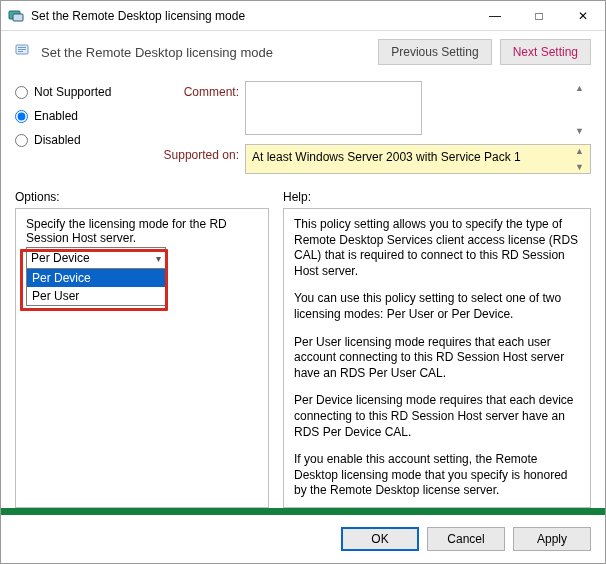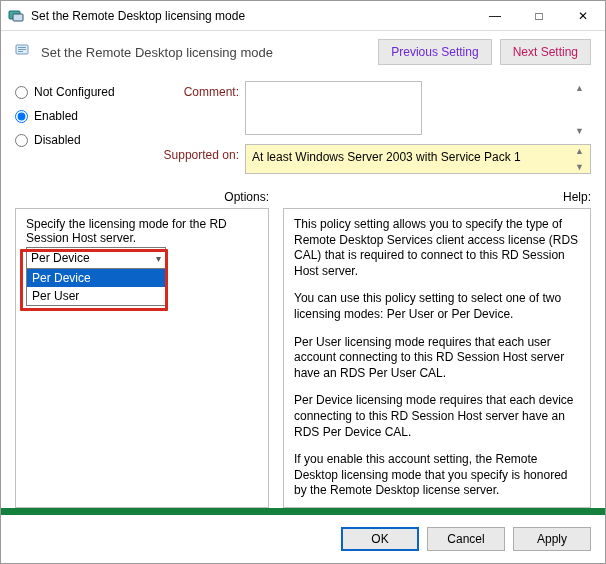--- a/index.html
+++ b/index.html
@@ -35,21 +35,21 @@
       gap: 8px;
     }
     .headerrow .lead { display:flex; align-items:center; gap:8px; flex:1; }
     .headerrow .lead .txt { font-size: 13px; color:#444; }
     .navbtn {
       font-size: 12px;
       height: 26px;
       padding: 0 12px;
       border: 1px solid #c9c9c9;
       background: #e9e9e9;
-      color: #6d28d9;
+      color: #404040;
     }
     .navbtn[disabled] { color:#be185d; }
     
     .configarea {
       display:flex;
       padding: 8px 14px 6px 14px;
       gap: 8px;
     }
     .radios { width: 132px; display:flex; flex-direction:column; gap:10px; padding-top:4px; }
     .radioitem { display:flex; align-items:center; gap:6px; font-size:12px; }
@@ -61,21 +61,20 @@
     .scrollpair {
       position:absolute; right:2px; width:14px; display:flex; flex-direction:column; justify-content:space-between; height:calc(100% - 4px); top:2px;
       color:#777; font-size:9px; pointer-events:none;
     }
     .supportbox { flex:1; height:30px; border:1px solid #bfbfbf; background:#fef9c3; font-size:12px; padding:5px 16px 3px 6px; position:relative; }
     
     .labelsrow {
       display:flex;
       padding: 10px 14px 4px 14px;
       gap: 14px;
-      text-align: right;
     }
     .labelsrow .l { width: 254px; }
     .labelsrow .r { flex:1; }
     
     .panes {
       display:flex;
       padding: 0 14px;
       gap: 14px;
       flex:1;
       min-height:0;
@@ -175,21 +174,21 @@
     <span class="txt">Set the Remote Desktop licensing mode</span>
   </div>
   <button class="navbtn">Previous Setting</button>
   <button class="navbtn" disabled="">Next Setting</button>
 </div>
 
 <div class="configarea">
   <div class="radios">
     <label class="radioitem">
       <input type="radio" name="st" style="">
-      <span>Not Configured</span>
+      <span>Not Supported</span>
     </label>
     <label class="radioitem">
       <input type="radio" name="st" checked="" style="">
       <span>Enabled</span>
     </label>
     <label class="radioitem">
       <input type="radio" name="st" style="">
       <span>Disabled</span>
     </label>
   </div>

